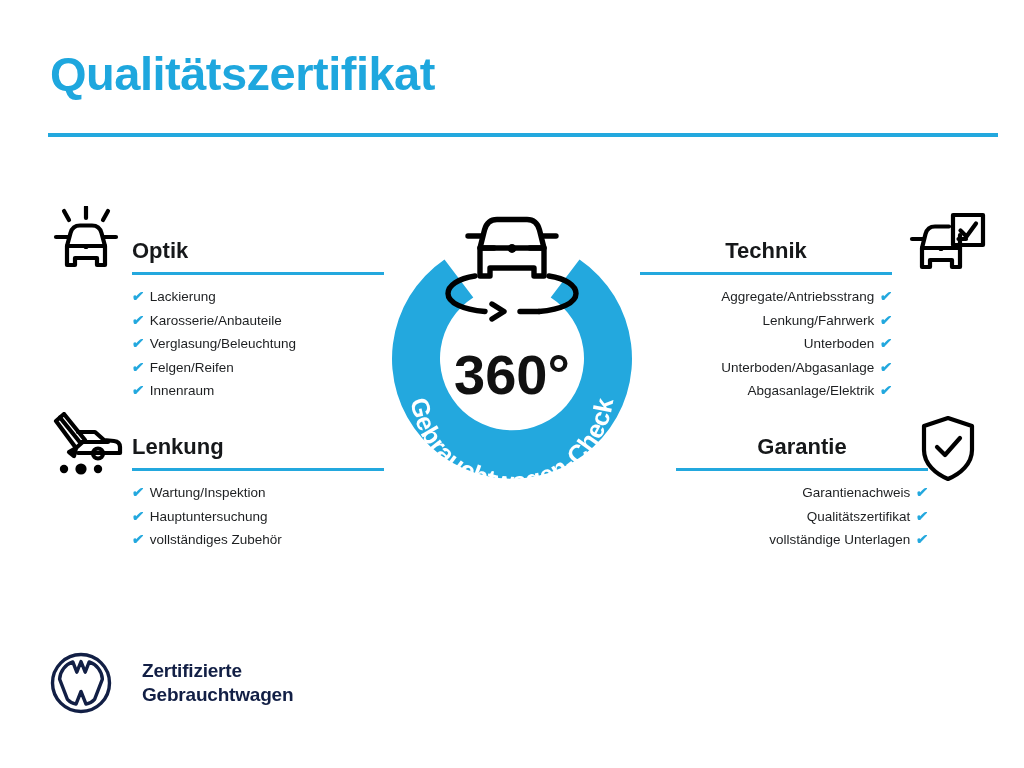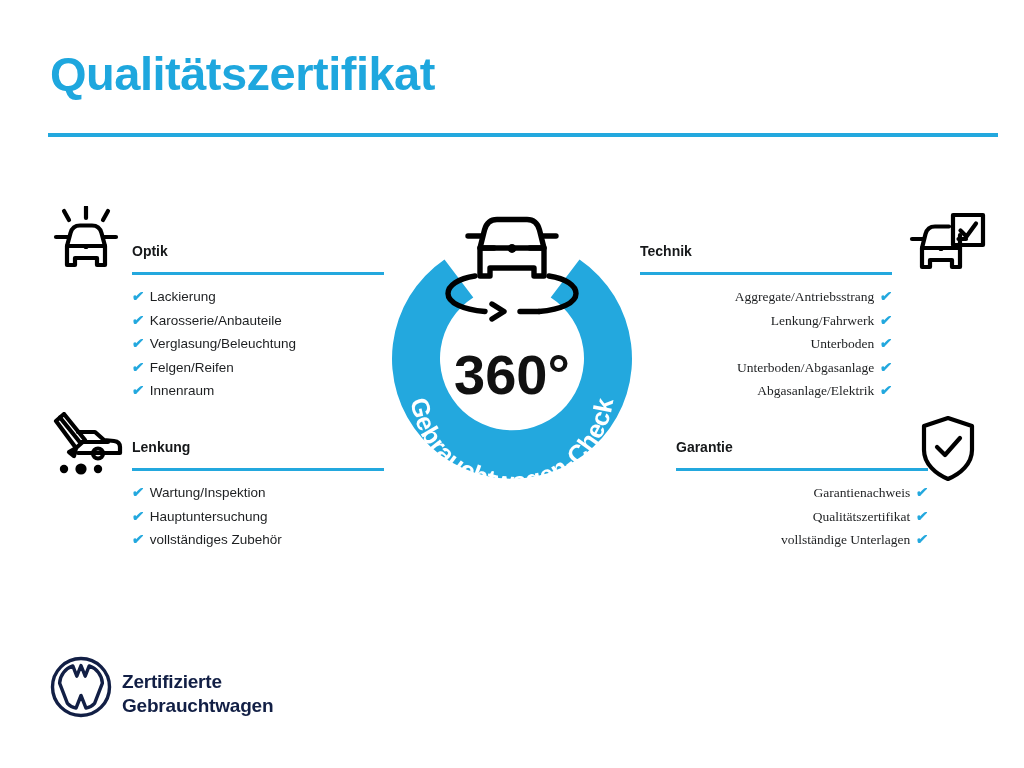--- a/index.html
+++ b/index.html
@@ -46,21 +46,21 @@
 
   
   .block {
     position: absolute;
   }
   .block-head {
     position: relative;
     height: 42px;
   }
   .block-title {
-    font-size: 14px;
+    font-size: 22px;
     font-weight: bold;
     color: #16181a;
     line-height: 30px;
     white-space: nowrap;
   }
   .block-rule {
     position: absolute;
     left: 0;
     right: 0;
     bottom: 3px;
@@ -90,23 +90,23 @@
     line-height: 23.5px;
   }
 
   
   .block-left { text-align: left; }
   .block-left .block-list { padding-top: 7px; }
   .block-left .block-list li { justify-content: flex-start; }
 
   
   .block-right { text-align: right; }
-  .block-right .block-title { text-align: left; }
+  .block-right .block-title { text-align: center; }
   .block-right .block-list { padding-top: 7px; }
-  .block-right .block-list li { justify-content: flex-end; font-family: Liberation Serif, serif; }
+  .block-right .block-list li { justify-content: flex-end; }
 
   #block-optik   { left: 132px; top: 236px; width: 252px; }
   #block-wartung { left: 132px; top: 432px; width: 252px; }
   #block-technik { left: 640px; top: 236px; width: 252px; }
   #block-garantie{ left: 676px; top: 432px; width: 252px; }
 
   
   .icon-slot {
     position: absolute;
     color: #000;
@@ -126,22 +126,22 @@
   }
   #center-badge svg { display: block; }
 
   
   #vw-lockup {
     position: absolute;
     left: 50px;
     top: 648px;
     height: 70px;
     display: flex;
-    align-items: flex-end;
-    gap: 10px;
+    align-items: center;
+    gap: 30px;
   }
   #vw-lockup .vw-text {
     font-size: 19px;
     font-weight: bold;
     line-height: 24px;
     color: #121F45;
     letter-spacing: -0.2px;
   }
   #vw-lockup .vw-text div { white-space: nowrap; }
 </style>

